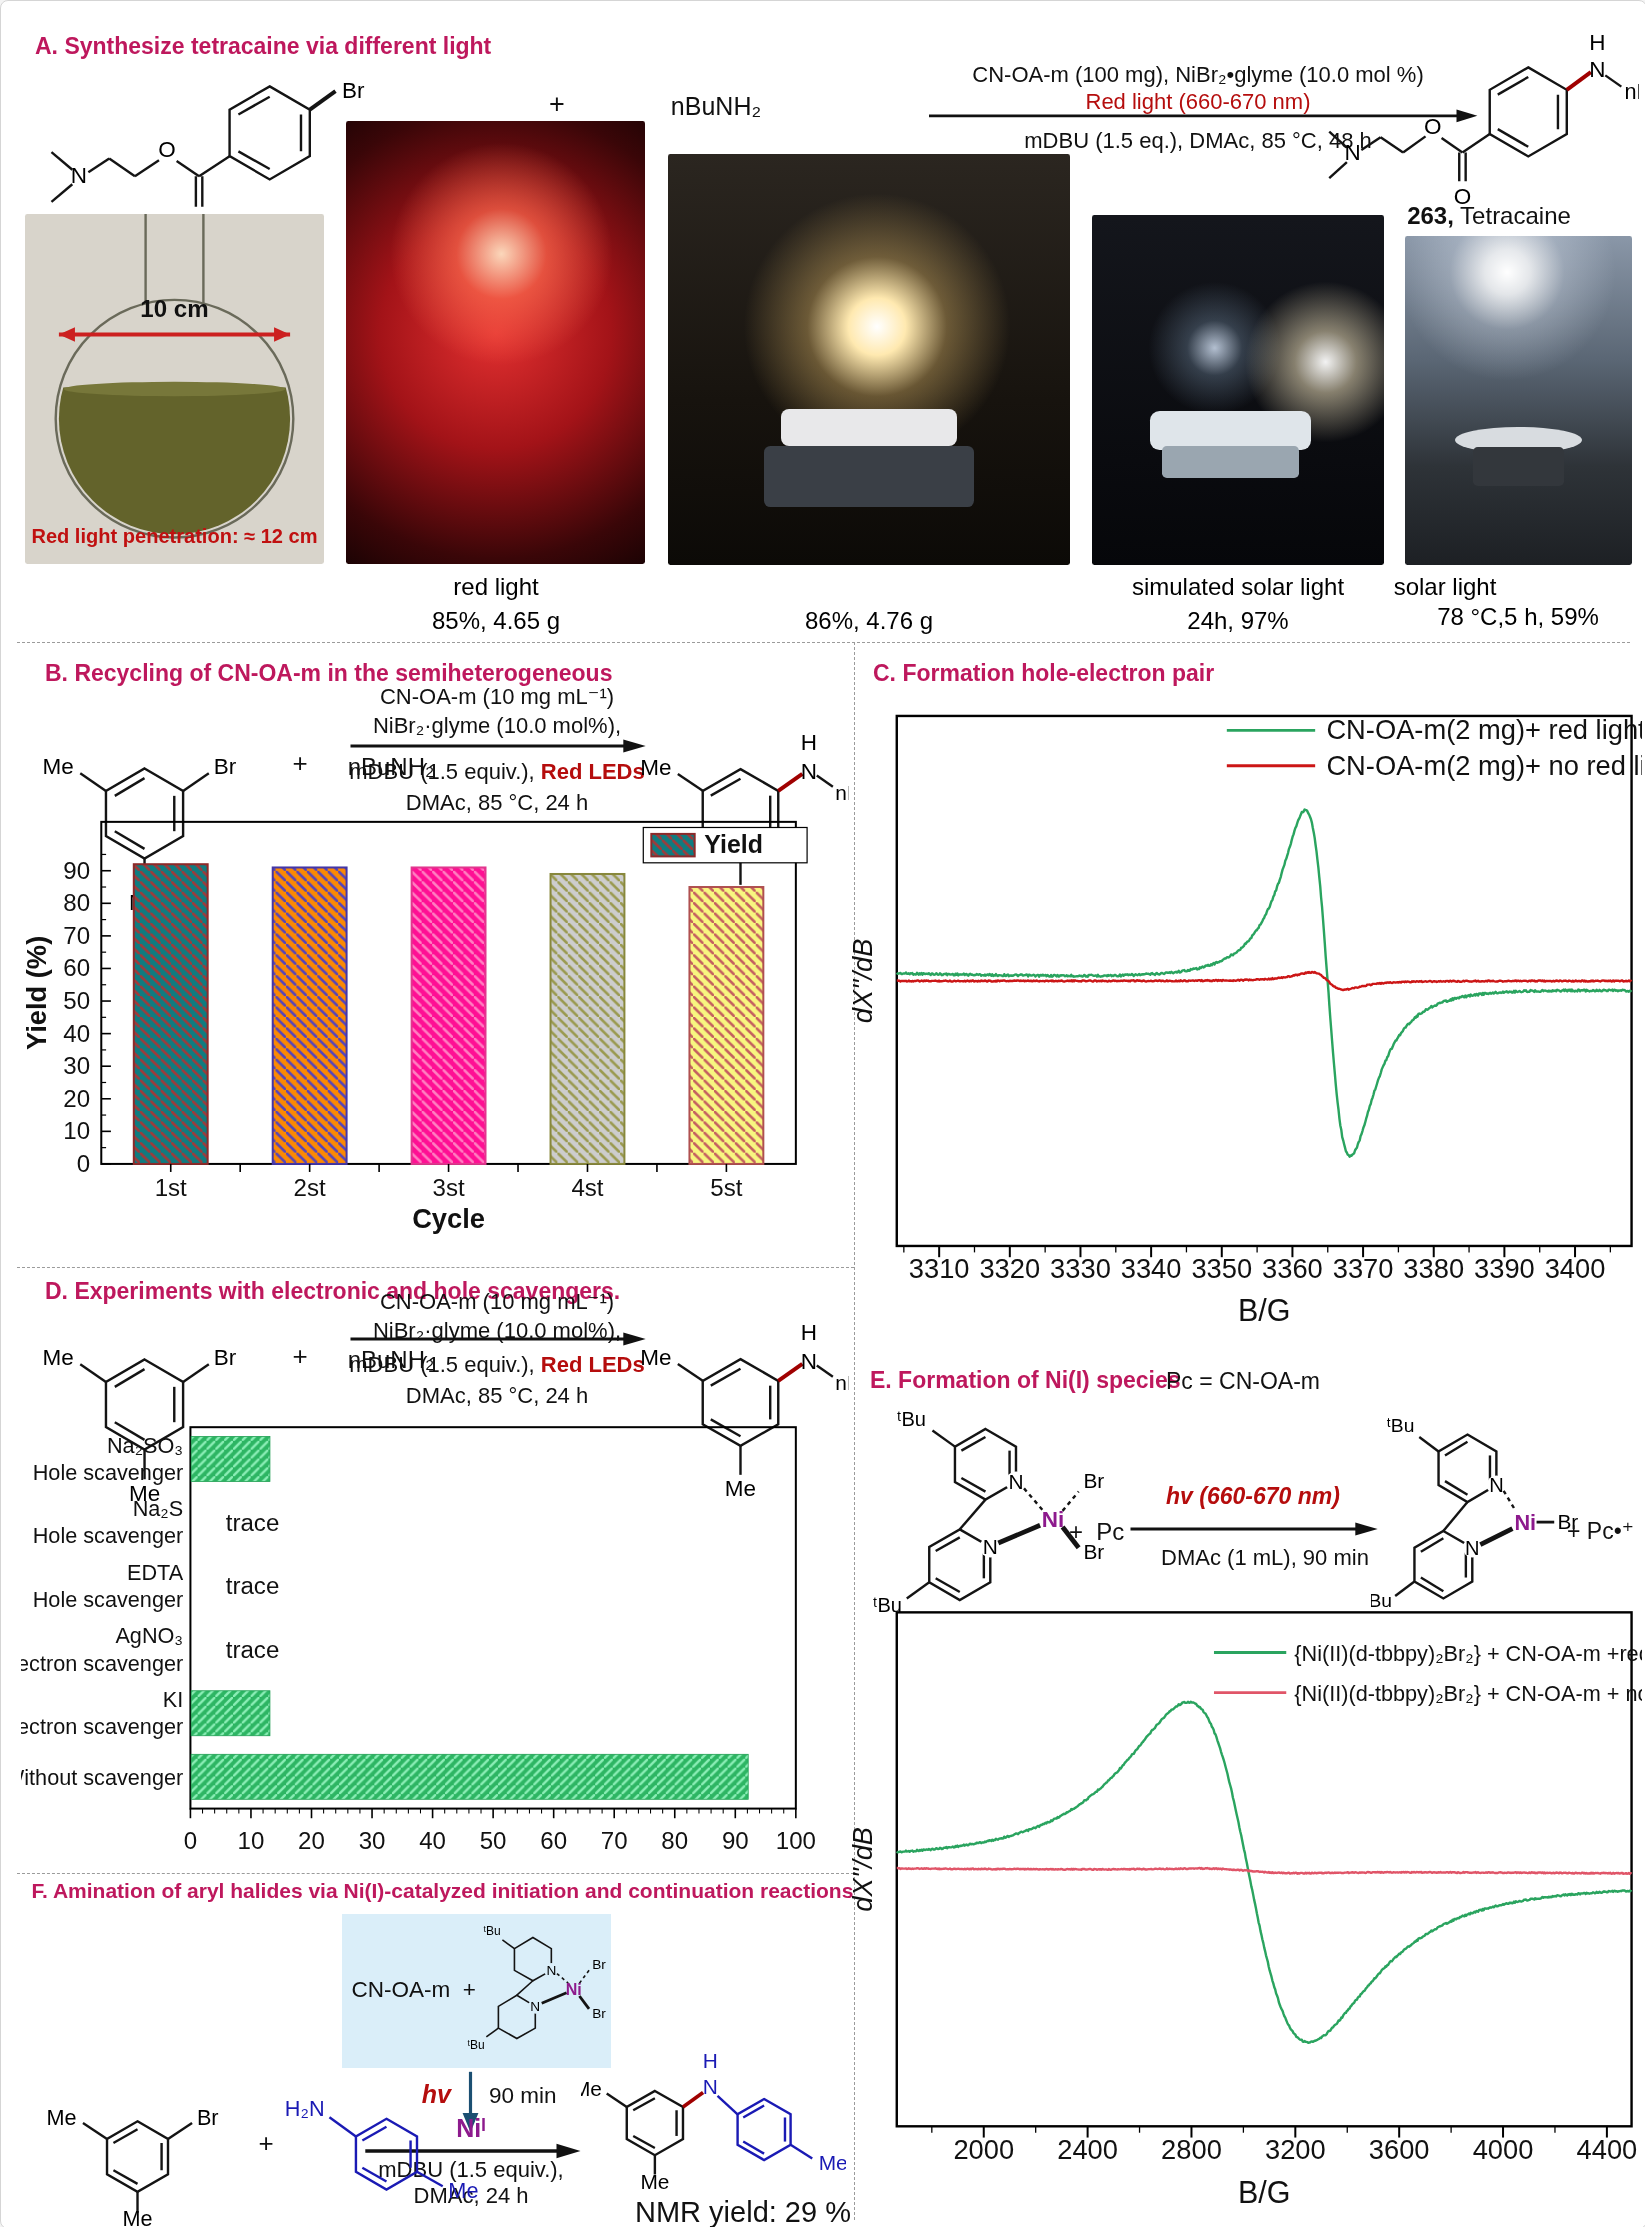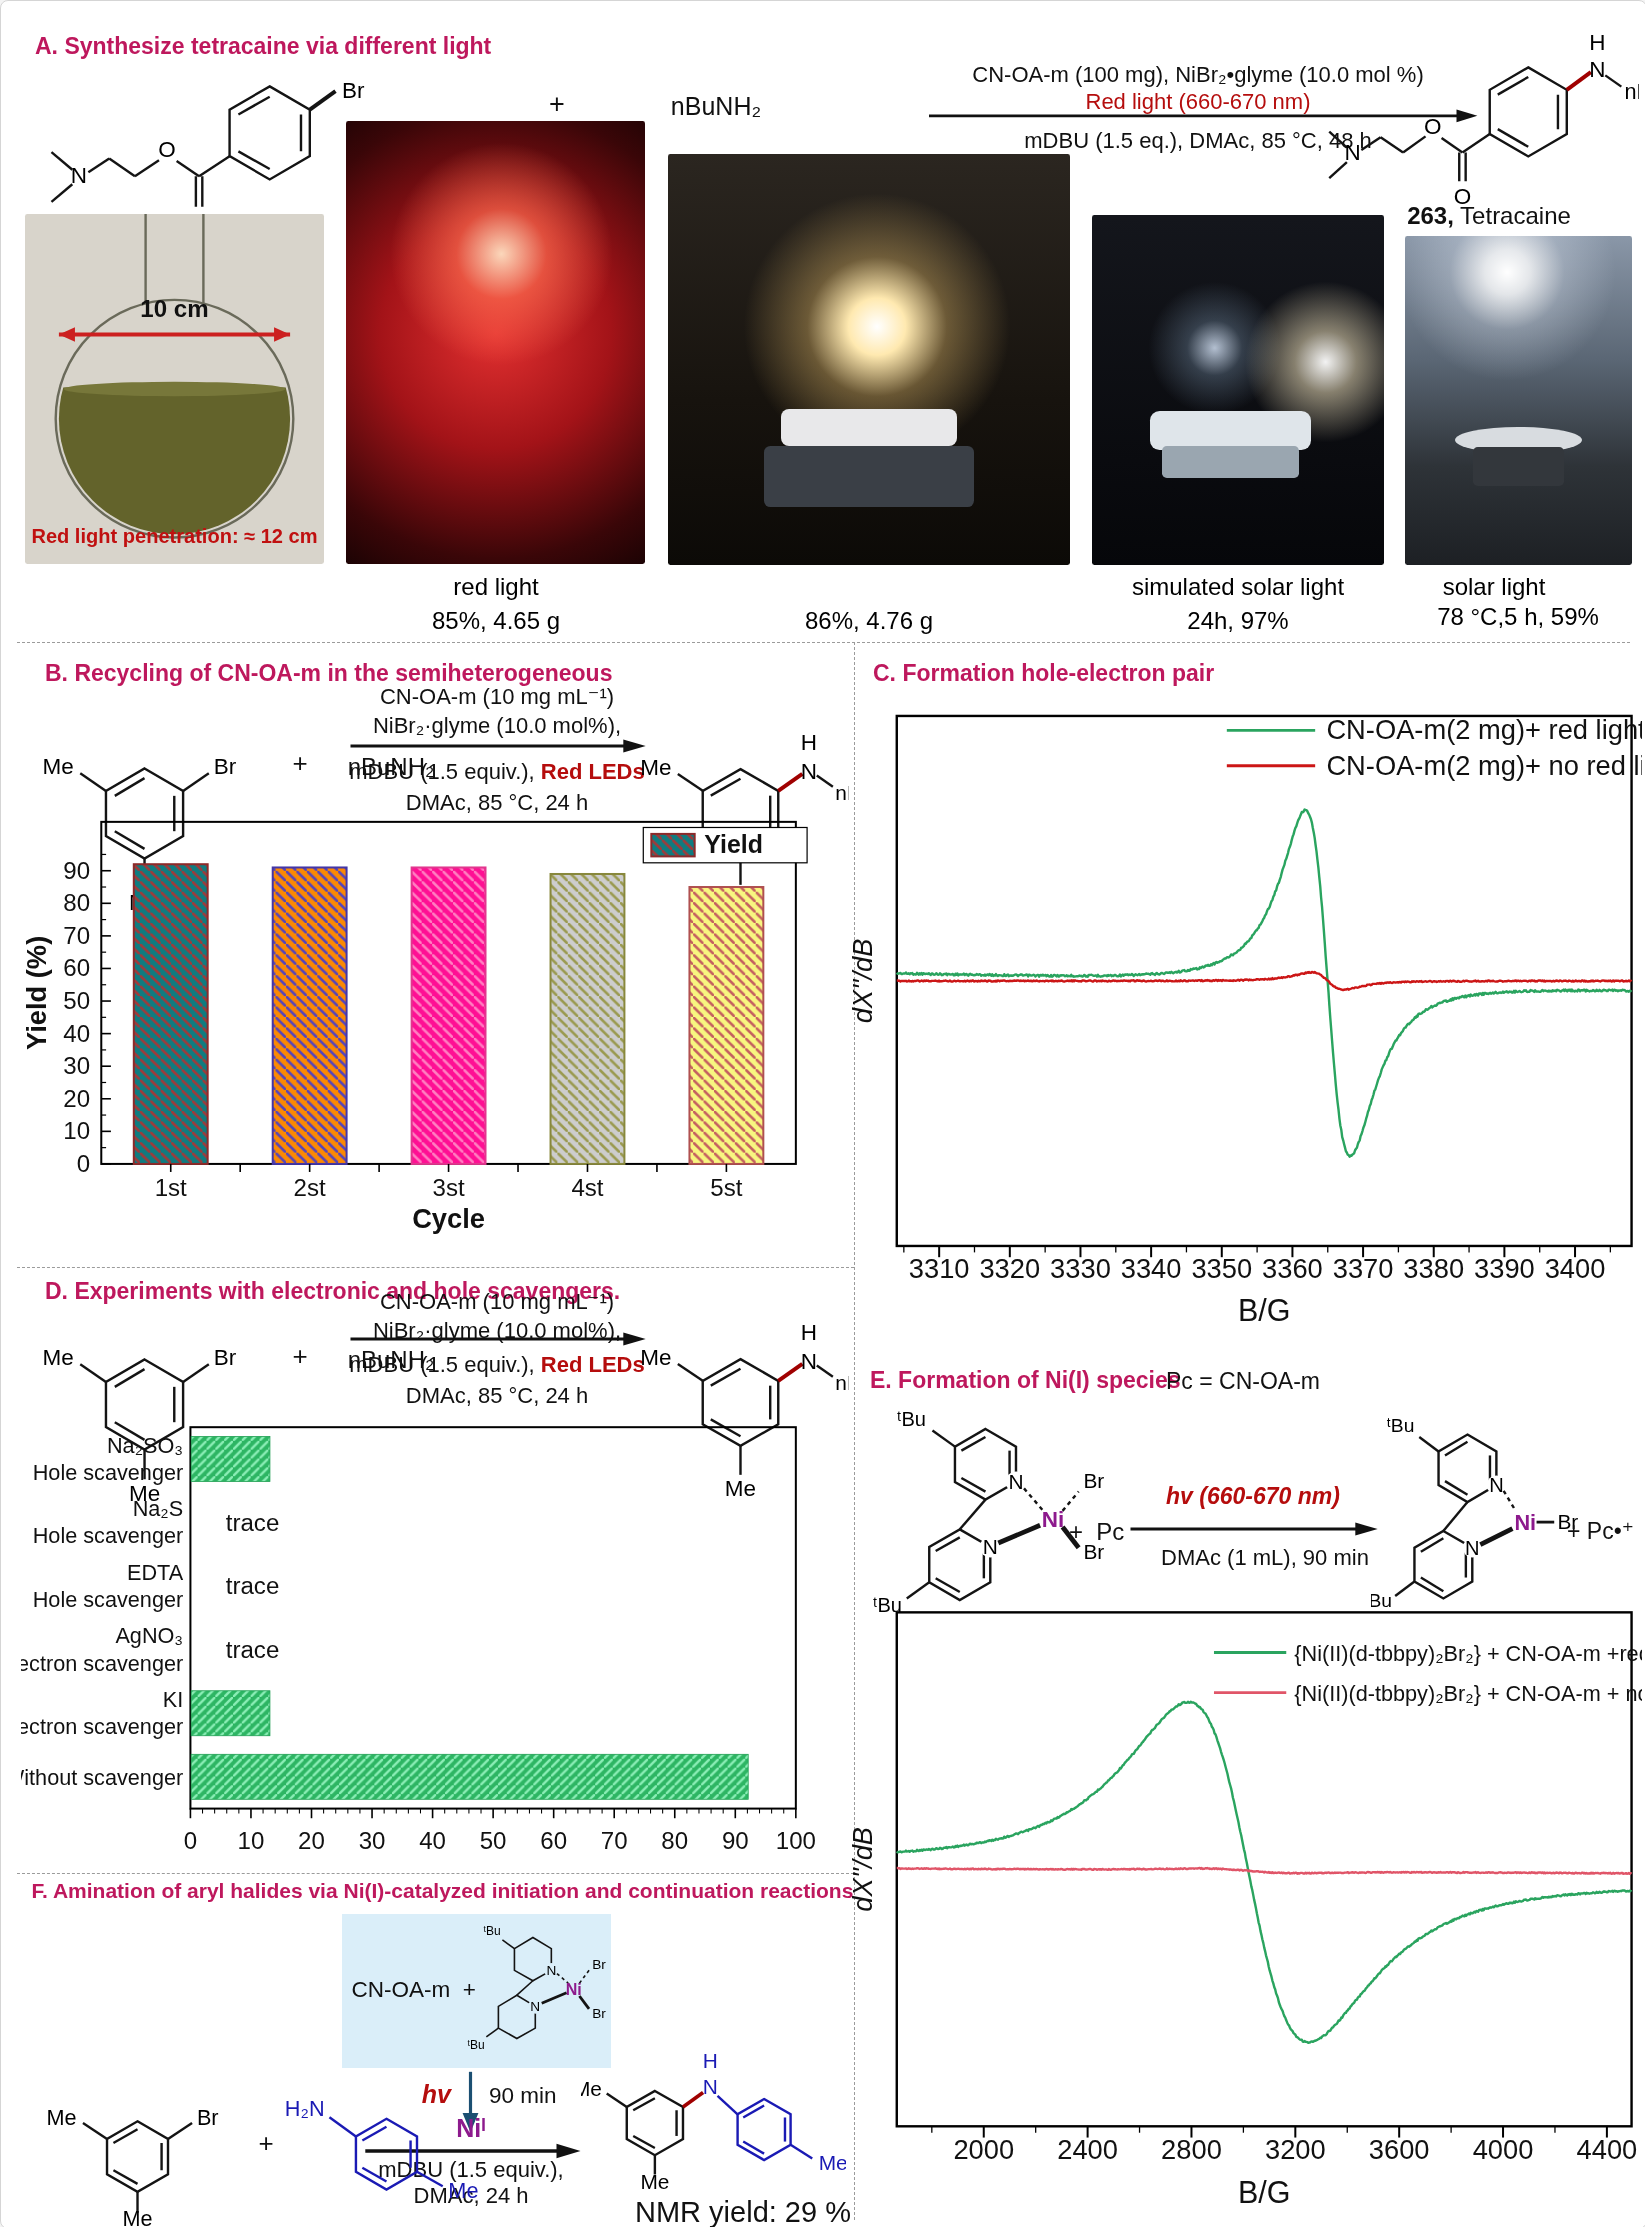--- a/index.html
+++ b/index.html
@@ -129,21 +129,21 @@
     <div style="position:absolute;left:22%;top:58%;width:56%;height:8%;background:#d8dce0;border-radius:50%;"></div>
     <div style="position:absolute;left:30%;top:64%;width:40%;height:12%;background:#33373c;border-radius:4.8px;"></div>
   </div>
 
   <div class="cap" style="left:495px;top:572px;">red light</div>
   <div class="cap" style="left:495px;top:606px;">85%, 4.65 g</div>
   <div class="cap" style="left:868px;top:572px;"></div>
   <div class="cap" style="left:868px;top:606px;">86%, 4.76 g</div>
   <div class="cap" style="left:1237px;top:572px;">simulated solar light</div>
   <div class="cap" style="left:1237px;top:606px;text-align:center;">24h, 97%</div>
-  <div class="cap" style="left:1493px;top:572px;">solar light</div>
+  <div class="cap" style="left:1444px;top:572px;">solar light</div>
   <div class="cap" style="left:1517px;top:602px;">78 °C,5 h, 59%</div>
 
   <div class="dash-h" style="left:16px;top:641px;width:1613px;"></div>
   <div class="dash-v" style="left:853px;top:641px;height:1578px;"></div>
   <div class="dash-h" style="left:16px;top:1266px;width:837px;"></div>
   <div class="dash-h" style="left:16px;top:1872px;width:837px;"></div>
 
   <div class="hdr" style="left:44px;top:659px;">B. Recycling of CN-OA-m in the semiheterogeneous</div>
 
   <svg class="sv" style="left:22.5px;top:704px;" width="225" height="209" viewBox="0 0 280 260">

